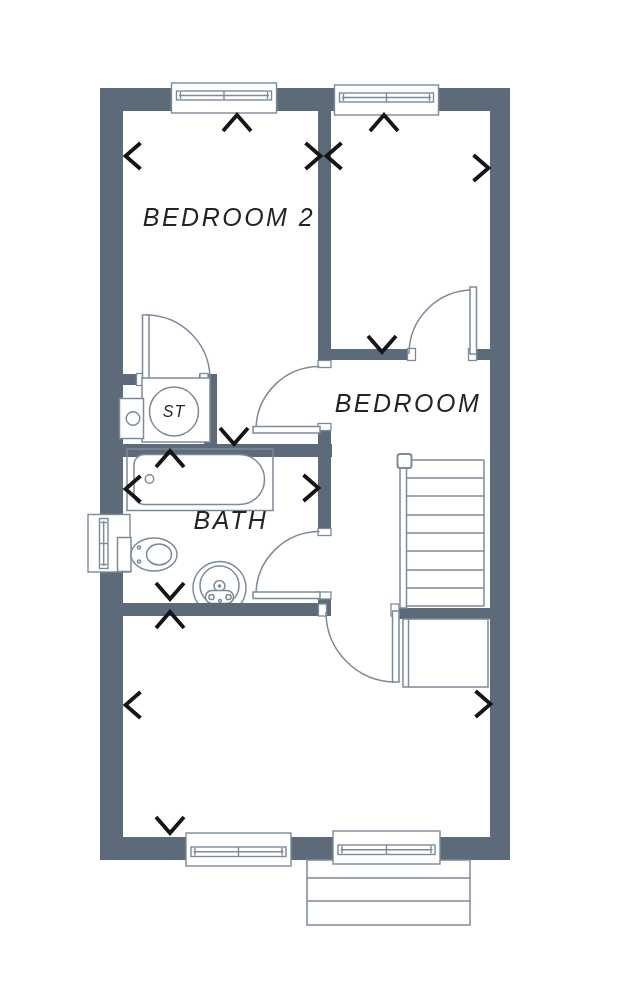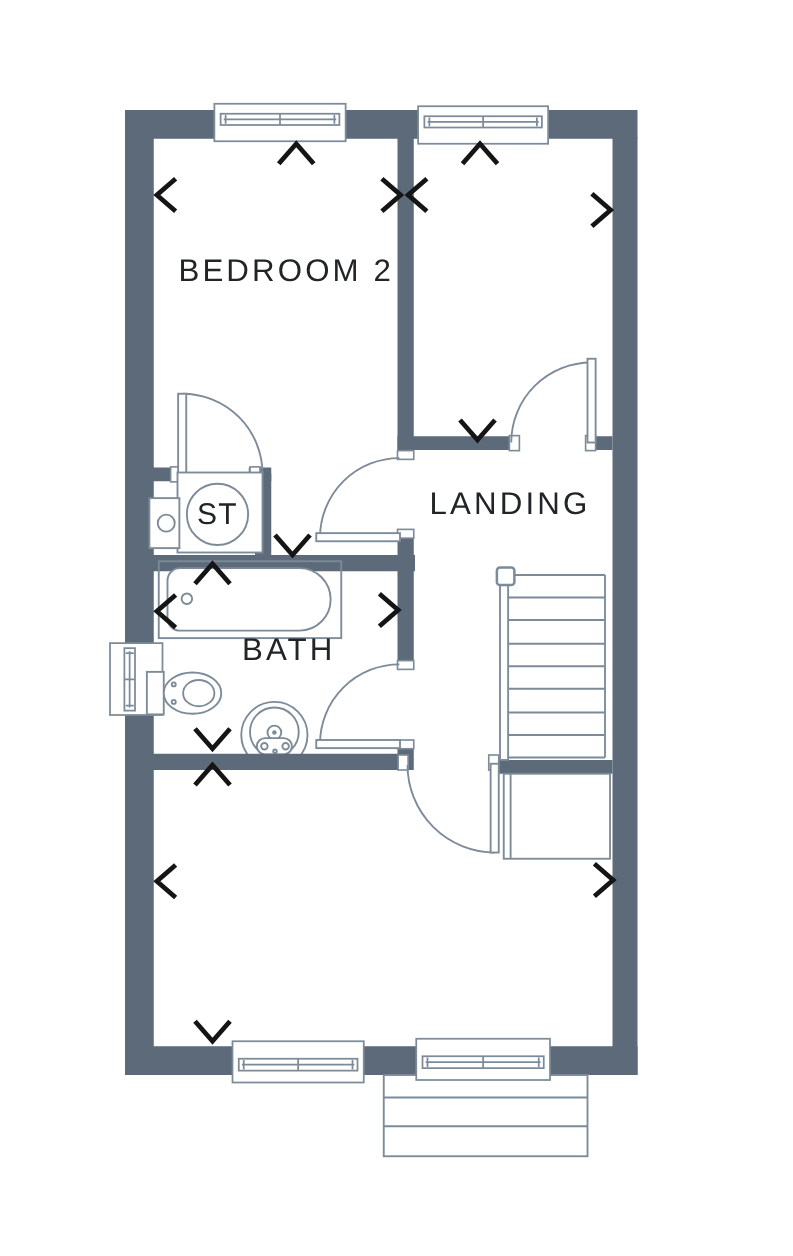--- a/index.html
+++ b/index.html
@@ -2,37 +2,38 @@
 <html><head>
 <meta charset="utf-8">
 <style>
   html,body{margin:0;padding:0;background:#ffffff;}
   #plan{
     position:relative;
     width:510px;height:1005px;
     background:#ffffff;
     font-family:"Liberation Sans", sans-serif;
     overflow:hidden;
+    font-style:italic;
   }
   #plan svg{position:absolute;left:0;top:0;}
   .room-label{
     position:absolute;
     transform:translate(-50%,-50%);
     color:#222527;
     font-size:25px;
     letter-spacing:2.5px;
     white-space:nowrap;
     text-align:center;
     line-height:30px;
   }
   .st-label{
     position:absolute;
     transform:translate(-50%,-50%);
     color:#222527;
-    font-size:24px;
+    font-size:16px;
     letter-spacing:1px;
   }
 </style>
 </head>
 <body>
 
 <div id="plan">
 
 <svg width="634" height="1005" viewBox="0 0 634 1005">
 
@@ -214,20 +215,20 @@
     <path d="M 156 628 L 170 612 L 184 628"></path>
     <path d="M 140.5 692 L 125.5 705 L 140.5 718"></path>
     <path d="M 475.5 691 L 490.5 704 L 475.5 717"></path>
     <path d="M 156 817 L 170 833 L 184 817"></path>
   </g>
 </svg>
 
   <div class="room-label" style="left:229px;top:217px;">BEDROOM 2</div>
 
 
-  <div class="room-label" style="left:408px;top:403px;">LANDING</div>
+  <div class="room-label" style="left:408px;top:403px;">BEDROOM</div>
 
   <div class="room-label" style="left:231px;top:520px;">BATH</div>
 
 
   <div class="st-label" style="left:174px;top:412px;">ST</div>
 
 </div>
 
 </body></html>

